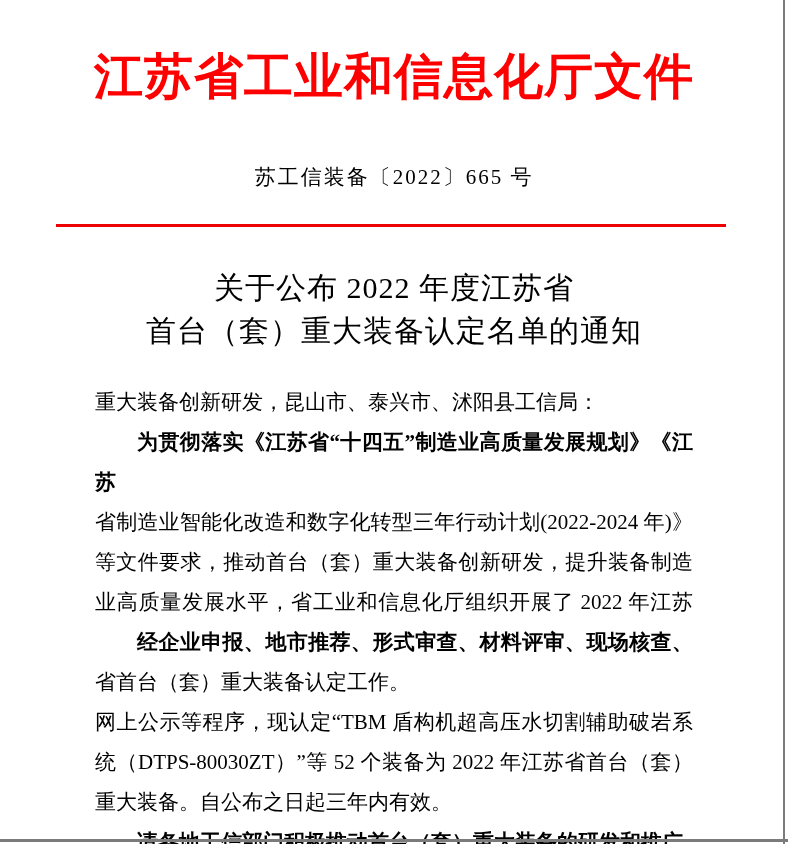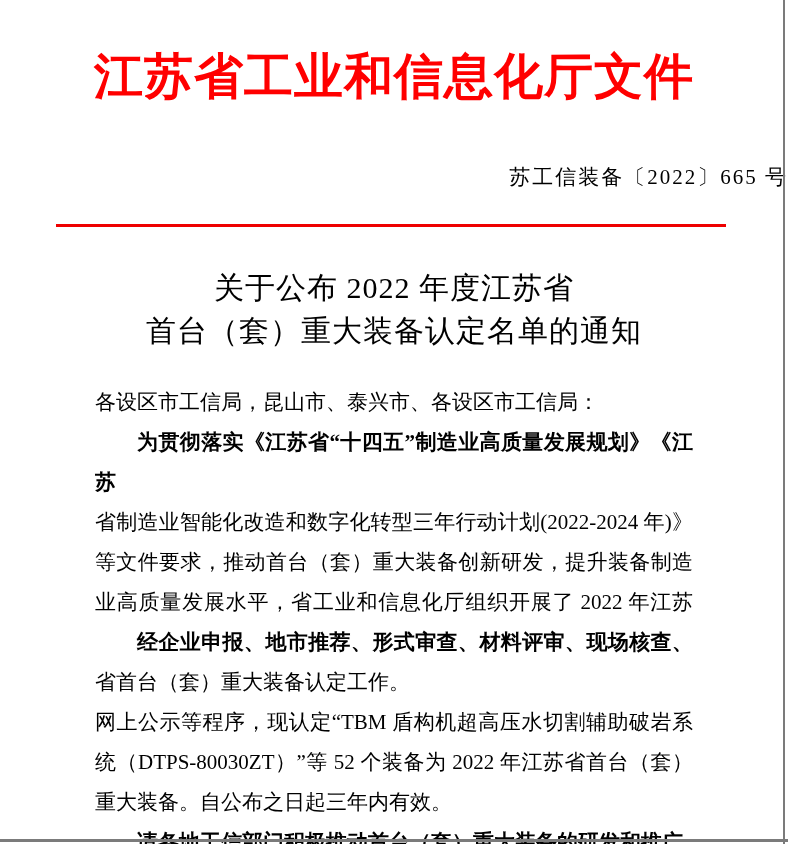--- a/index.html
+++ b/index.html
@@ -41,21 +41,21 @@
     font-weight: bold;
     letter-spacing: 1px;
     color: var(--doc-red, #ff0000);
     white-space: nowrap;
   }
   .doc-number {
     position: absolute;
     top: 163px;
     left: 0;
     width: 100%;
-    text-align: right;
+    text-align: center;
     font-size: 21px;
     letter-spacing: 2px;
   }
   .red-divider {
     position: absolute;
     top: 224px;
     left: 56px;
     width: 670px;
     height: 3px;
     background: var(--line-red, #ee0000);
@@ -100,21 +100,21 @@
 <div class="doc-number">苏工信装备〔2022〕665 号</div>
 
 <div class="red-divider"></div>
 
 <div class="doc-title">
   <div>关于公布 2022 年度江苏省</div>
   <div>首台（套）重大装备认定名单的通知</div>
 </div>
 
 <div class="body-text">
-  <div class="line">各设区市工信局，昆山市、泰兴市、各设区市工信局：</div>
+  <div class="line">重大装备创新研发，昆山市、泰兴市、沭阳县工信局：</div>
   <div class="line indent justify">为贯彻落实《江苏省“十四五”制造业高质量发展规划》《江苏</div>
   <div class="line justify">省制造业智能化改造和数字化转型三年行动计划(2022-2024 年)》</div>
   <div class="line justify">等文件要求，推动首台（套）重大装备创新研发，提升装备制造</div>
   <div class="line justify">业高质量发展水平，省工业和信息化厅组织开展了 2022 年江苏</div>
   <div class="line indent justify">经企业申报、地市推荐、形式审查、材料评审、现场核查、</div>
   <div class="line">省首台（套）重大装备认定工作。</div>
   <div class="line justify">网上公示等程序，现认定“TBM 盾构机超高压水切割辅助破岩系</div>
   <div class="line justify">统（DTPS-80030ZT）”等 52 个装备为 2022 年江苏省首台（套）</div>
   <div class="line">重大装备。自公布之日起三年内有效。</div>
   <div class="line indent">请各地工信部门积极推动首台（套）重大装备的研发和推广</div>

